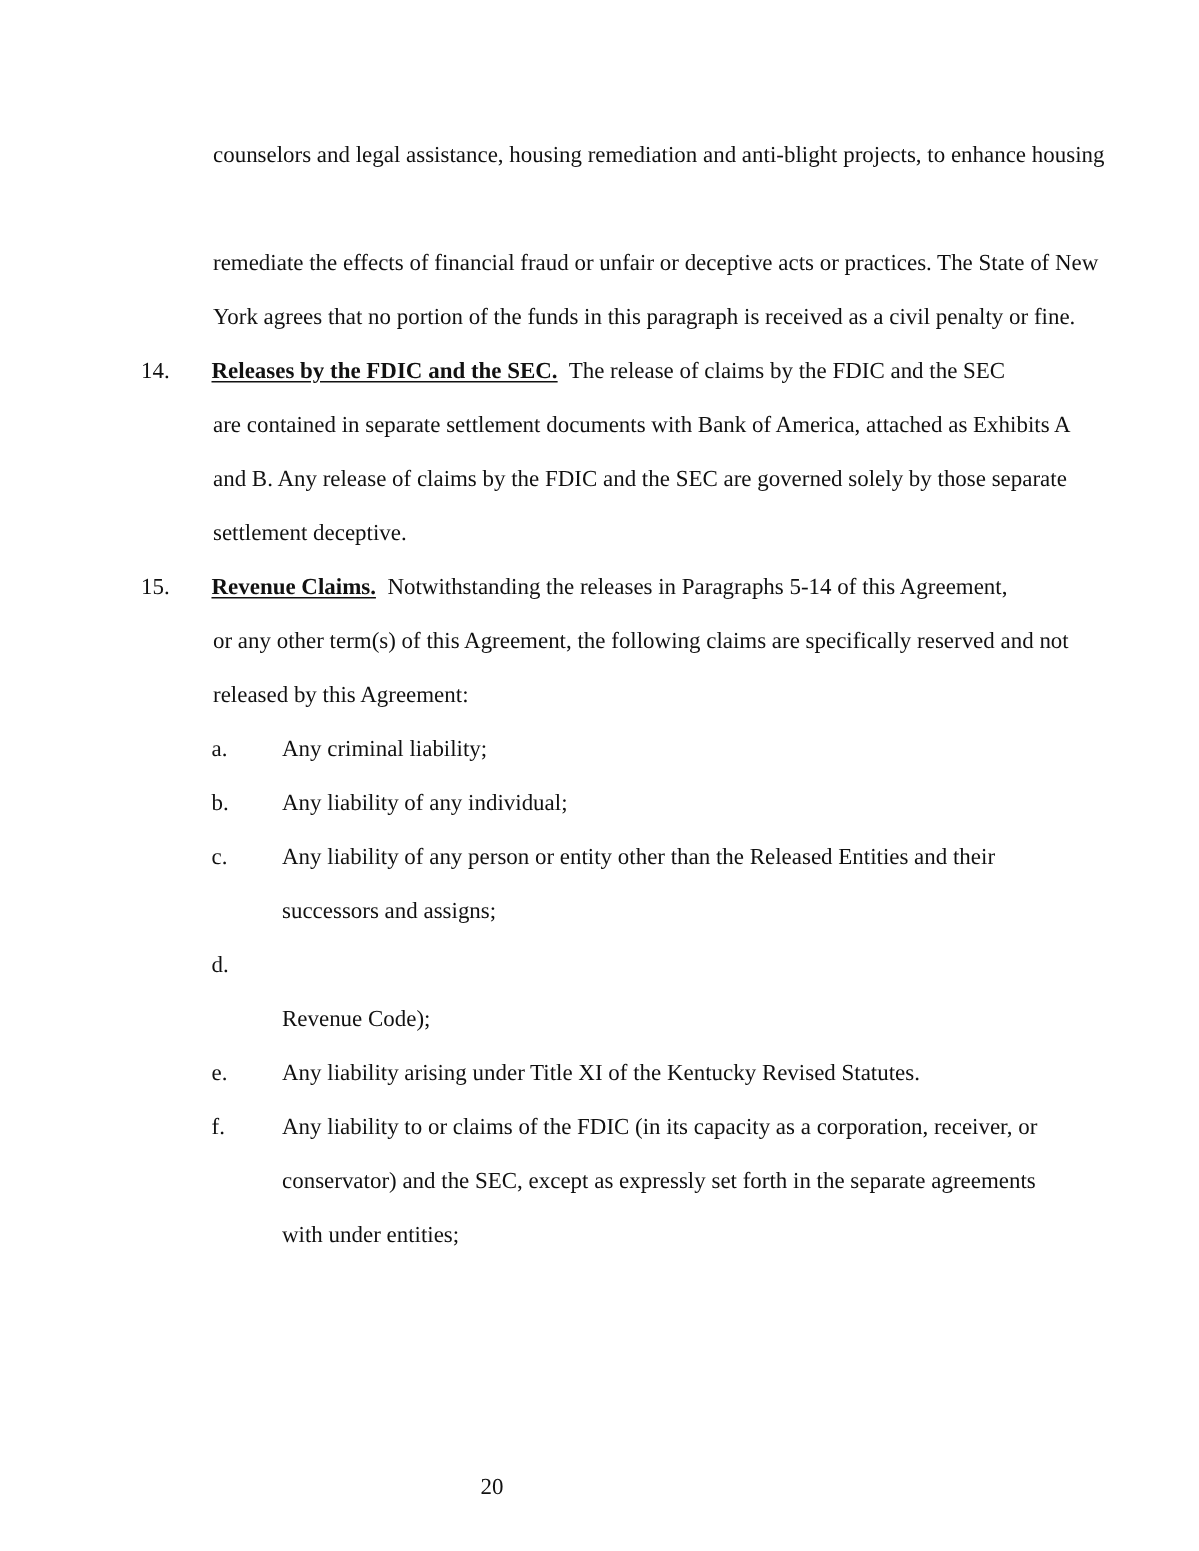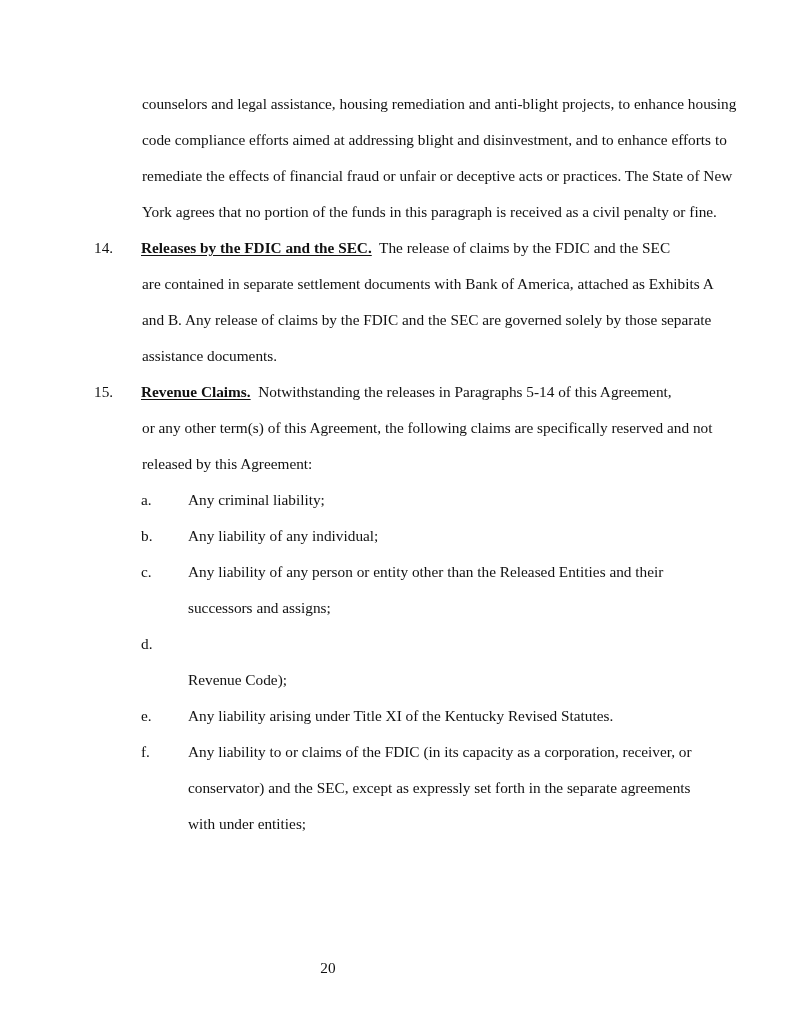--- a/index.html
+++ b/index.html
@@ -57,39 +57,38 @@
       position: absolute;
       left: 188px;
       line-height: 20px;
       white-space: nowrap;
     }
     .page-number {
       position: absolute;
       left: 0;
       width: 656px;
       text-align: center;
-      top: 958px;
+      top: 982px;
       line-height: 20px;
     }
   </style>
 </head>
 <body>
 
 <div class="page">
 
   <div class="line" style="top:94px">counselors and legal assistance, housing remediation and anti-blight projects, to enhance housing</div>
-  <div class="line" style="top:130px">code compliance efforts aimed at addressing blight and disinvestment, and to enhance efforts to</div>
   <div class="line" style="top:166px">remediate the effects of financial fraud or unfair or deceptive acts or practices.  The State of New</div>
   <div class="line" style="top:202px">York agrees that no portion of the funds in this paragraph is received as a civil penalty or fine.</div>
 
   <div class="para-num" style="top:238px">14.</div>
   <div class="para-body" style="top:238px"><span class="heading">Releases by the FDIC and the SEC.</span><span style="white-space:pre">  The release of claims by the FDIC and the SEC</span></div>
   <div class="line" style="top:274px">are contained in separate settlement documents with Bank of America, attached as Exhibits A</div>
   <div class="line" style="top:310px">and B.  Any release of claims by the FDIC and the SEC are governed solely by those separate</div>
-  <div class="line" style="top:346px">assistance documents.</div>
+  <div class="line" style="top:346px">settlement deceptive.</div>
 
   <div class="para-num" style="top:382px">15.</div>
   <div class="para-body" style="top:382px"><span class="heading">Revenue Claims.</span><span style="white-space:pre">  Notwithstanding the releases in Paragraphs 5-14 of this Agreement,</span></div>
   <div class="line" style="top:418px">or any other term(s) of this Agreement, the following claims are specifically reserved and not</div>
   <div class="line" style="top:454px">released by this Agreement:</div>
 
   <div class="item-letter" style="top:490px">a.</div>
   <div class="item-text" style="top:490px">Any criminal liability;</div>
 
   <div class="item-letter" style="top:526px">b.</div>

